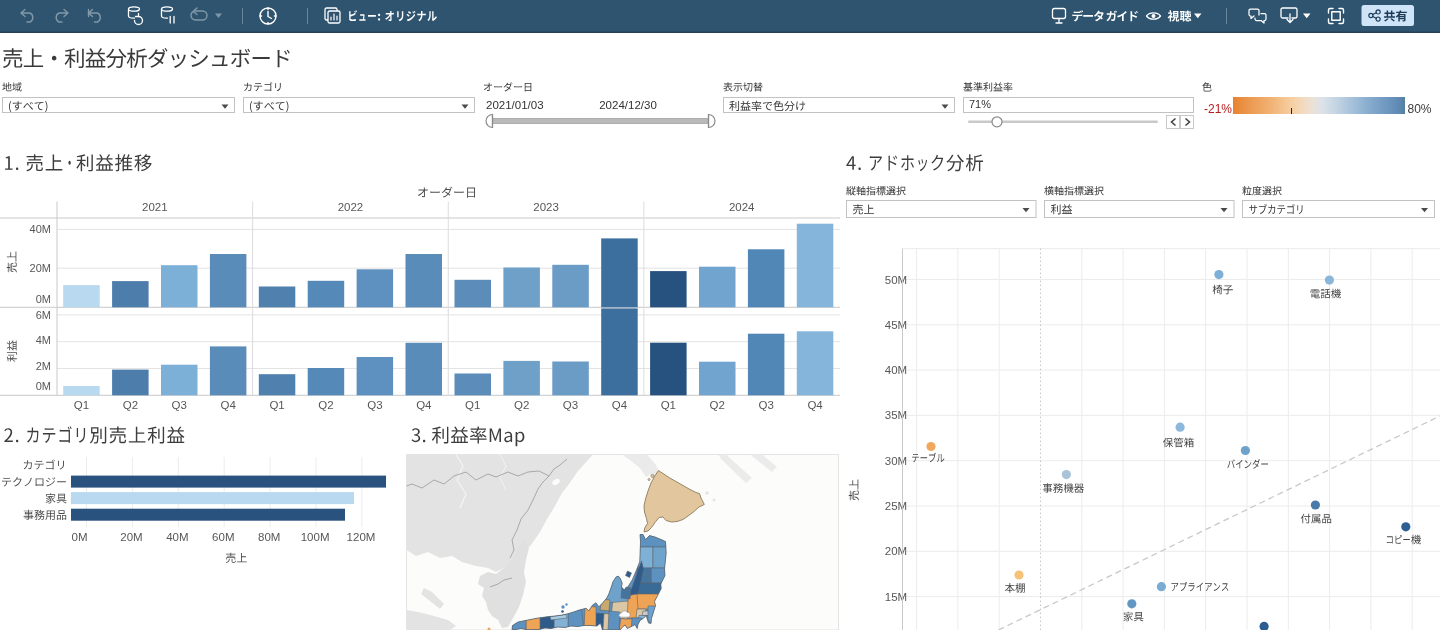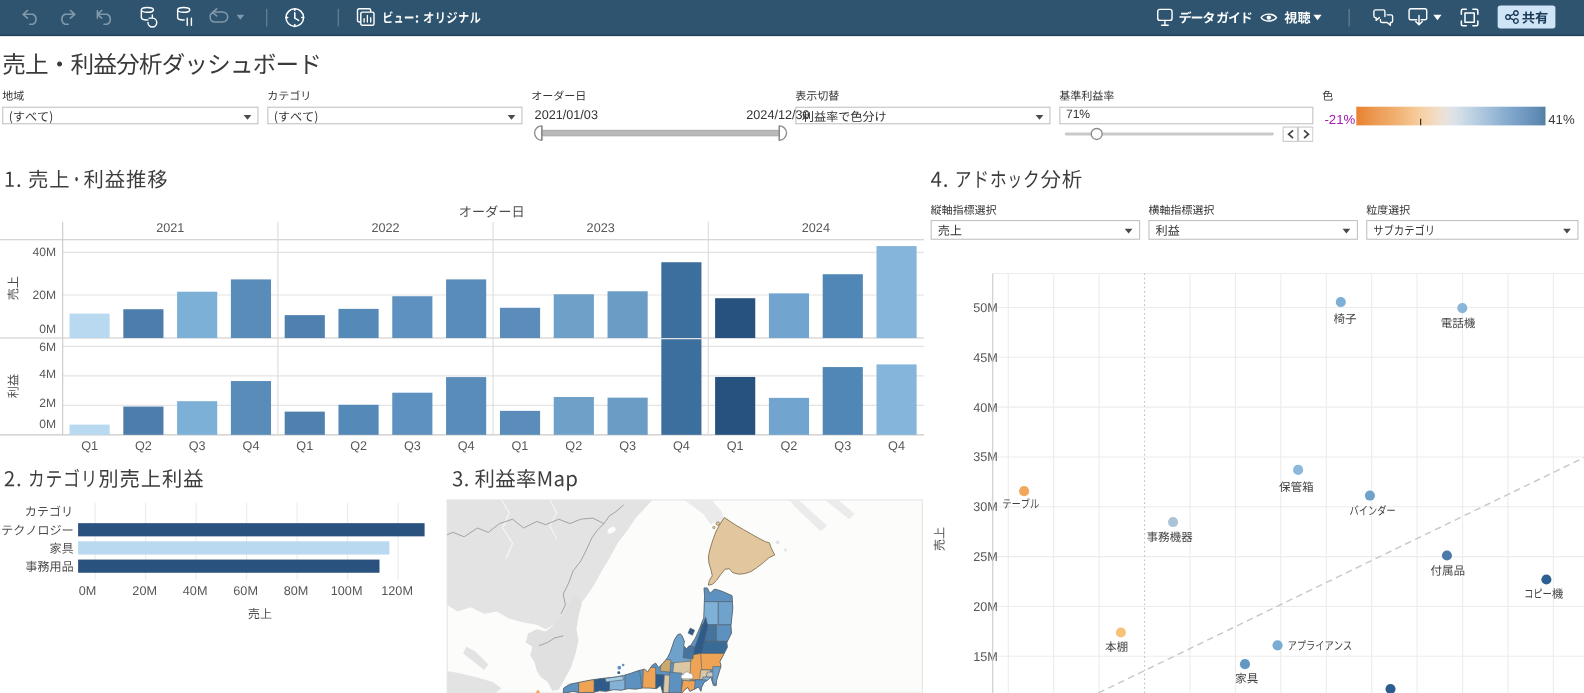--- a/index.html
+++ b/index.html
@@ -81,44 +81,44 @@
     </svg>
 <div class="dd" style="left:243px;top:96.5px;width:232px"></div>
     <svg class="abs" style="left:243px;top:96.5px" width="232" height="17">
       <path d="M218.5,7.5 l7,0 l-3.5,4.3 z" fill="#4a4a4a"></path>
     </svg>
 <div class="dd" style="left:723px;top:96.5px;width:232px"></div>
     <svg class="abs" style="left:723px;top:96.5px" width="232" height="17">
       <path d="M218.5,7.5 l7,0 l-3.5,4.3 z" fill="#4a4a4a"></path>
     </svg>
 <div class="abs" style="left:486px;top:99px;font-size:11.5px;color:#333">2021/01/03</div>
-<div class="abs" style="left:584px;top:99px;width:152px;text-align:right;font-size:11.5px;color:#333">2024/12/30</div>
+<div class="abs" style="left:552px;top:99px;width:152px;text-align:center;font-size:11.5px;color:#333">2024/12/30</div>
 <svg class="abs" style="left:480px;top:113px" width="240" height="20">
 <rect x="8" y="5.5" width="225" height="5" rx="2.5" fill="#b9b9b9" stroke="#9a9a9a" stroke-width="0.7"></rect>
 <path d="M12.5,1.5 a6.5,6.5 0 0 0 0,13 z" fill="#fff" stroke="#8a8a8a" stroke-width="1.2"></path>
       <line x1="12.5" y1="1.5" x2="12.5" y2="14.5" stroke="#8a8a8a" stroke-width="1.2"></line>
 <path d="M228.5,1.5 a6.5,6.5 0 0 1 0,13 z" fill="#fff" stroke="#8a8a8a" stroke-width="1.2"></path>
       <line x1="228.5" y1="1.5" x2="228.5" y2="14.5" stroke="#8a8a8a" stroke-width="1.2"></line>
 </svg>
 <div class="dd" style="left:963px;top:96.5px;width:231px"></div>
 <div class="abs" style="left:969px;top:98px;font-size:11px;color:#333">71%</div>
 <svg class="abs" style="left:963px;top:113px" width="231" height="18">
 <rect x="5" y="7.5" width="190" height="2.6" rx="1.3" fill="#c9c9c9"></rect>
 <circle cx="34" cy="8.8" r="5" fill="#fff" stroke="#8a8a8a" stroke-width="1.2"></circle>
 <rect x="203.5" y="2.5" width="13" height="13" fill="#fff" stroke="#c9c9c9"></rect>
 <rect x="217.5" y="2.5" width="13" height="13" fill="#fff" stroke="#c9c9c9"></rect>
 <path d="M212.5,5.5 l-4,3.5 l4,3.5" fill="none" stroke="#444" stroke-width="1.6"></path>
 <path d="M222.5,5.5 l4,3.5 l-4,3.5" fill="none" stroke="#444" stroke-width="1.6"></path>
 </svg>
-<div class="abs" style="left:1204px;top:102px;font-size:12px;color:#a21caf">-21%</div>
+<div class="abs" style="left:1204px;top:102px;font-size:12px;color:#b91c1c">-21%</div>
 <div class="abs" style="left:1233px;top:97px;width:172px;height:17px;background:linear-gradient(to right,#e8822f 0%,#ec9a52 10%,#f1b274 22%,#f6cfa2 34%,#f2dcc4 42%,#e9e2da 47%,#dbe2e9 52%,#c3d4e3 60%,#a3c0da 70%,#84aacd 80%,#6e97bf 90%,#5c88b2 97%,#54809c 100%)"></div>
 <svg class="abs" style="left:1233px;top:97px" width="172" height="17">
       <line x1="58.5" y1="11" x2="58.5" y2="17" stroke="#222" stroke-width="1"></line>
     </svg>
-<div class="abs" style="left:1407.5px;top:102px;font-size:12px;color:#3b3b3b">41%</div>
+<div class="abs" style="left:1407.5px;top:102px;font-size:12px;color:#3b3b3b">80%</div>
 <svg class="abs" style="left:0;top:140px" width="840" height="280" viewBox="0 140 840 280">
 <line x1="0" y1="218" x2="840" y2="218" stroke="#c9c9c9" stroke-width="1"></line>
 <line x1="0" y1="307.3" x2="840" y2="307.3" stroke="#c9c9c9" stroke-width="1"></line>
 <line x1="0" y1="395.3" x2="840" y2="395.3" stroke="#c9c9c9" stroke-width="1"></line>
 <line x1="57.0" y1="229.4" x2="840" y2="229.4" stroke="#e3e3e3" stroke-width="1"></line>
 <line x1="57.0" y1="268.2" x2="840" y2="268.2" stroke="#e3e3e3" stroke-width="1"></line>
 <line x1="57.0" y1="314.9" x2="840" y2="314.9" stroke="#e3e3e3" stroke-width="1"></line>
 <line x1="57.0" y1="341.7" x2="840" y2="341.7" stroke="#e3e3e3" stroke-width="1"></line>
 <line x1="57.0" y1="368.5" x2="840" y2="368.5" stroke="#e3e3e3" stroke-width="1"></line>
 <line x1="57.0" y1="201.5" x2="57.0" y2="395.3" stroke="#c9c9c9" stroke-width="1"></line>

